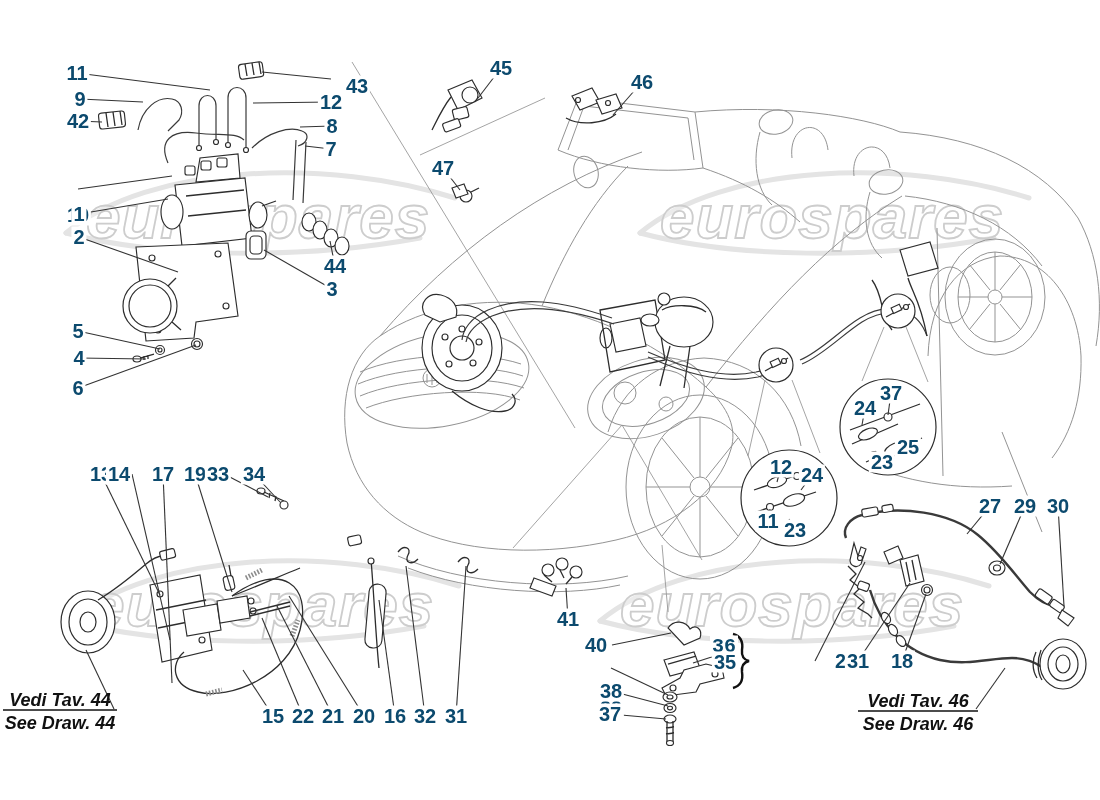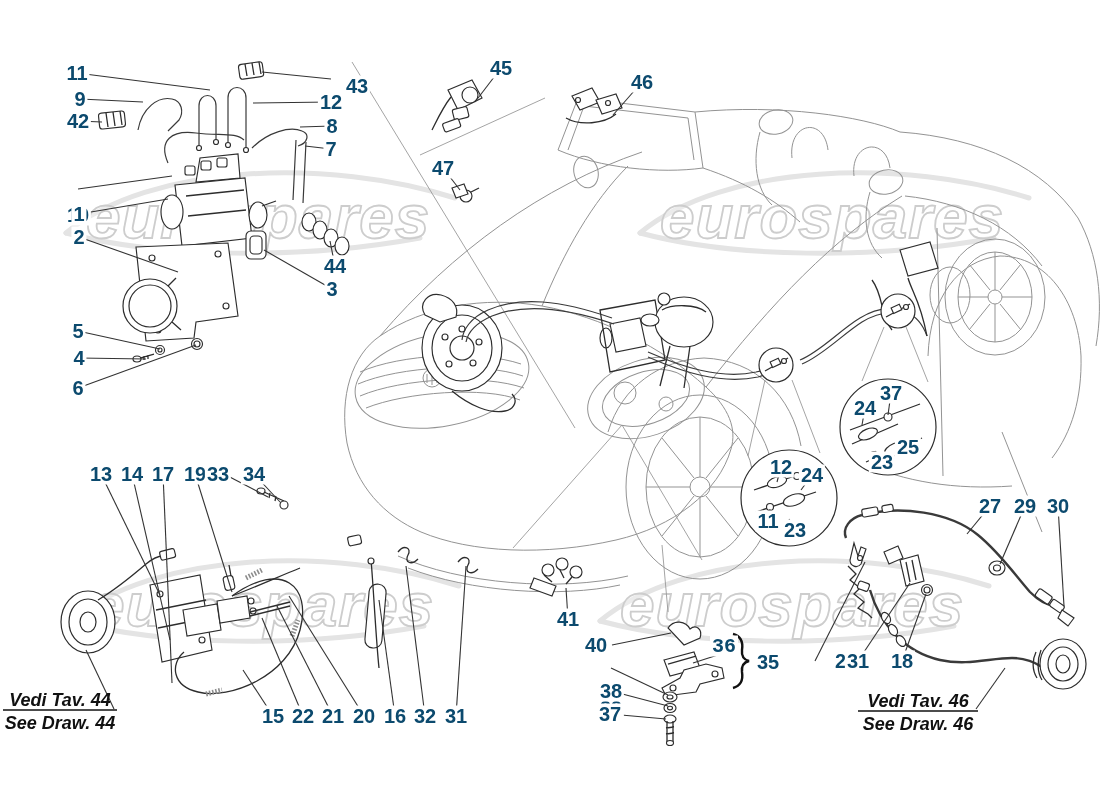--- a/index.html
+++ b/index.html
@@ -450,42 +450,42 @@
       <div class="part-label" style="left: 331px; top: 86px; margin-left: 26px;">43</div>
       <div class="part-label" style="left: 331px; top: 102px;">12</div>
       <div class="part-label" style="left: 332px; top: 126px;">8</div>
       <div class="part-label" style="left: 331px; top: 149px;">7</div>
       <div class="part-label" style="left: 335px; top: 266px;">44</div>
       <div class="part-label" style="left: 332px; top: 289px;">3</div>
       <div class="part-label" style="left: 78px; top: 331px;">5</div>
       <div class="part-label" style="left: 79px; top: 358px;">4</div>
       <div class="part-label" style="left: 78px; top: 388px;">6</div>
       <div class="part-label" style="left: 101px; top: 474px;">13</div>
-      <div class="part-label" style="left: 132px; top: 474px;">14</div>
+      <div class="part-label" style="left: 119px; top: 474px;">14</div>
       <div class="part-label" style="left: 163px; top: 474px;">17</div>
       <div class="part-label" style="left: 195px; top: 474px;">19</div>
       <div class="part-label" style="left: 218px; top: 474px;">33</div>
       <div class="part-label" style="left: 254px; top: 474px;">34</div>
       <div class="part-label" style="left: 273px; top: 716px;">15</div>
       <div class="part-label" style="left: 303px; top: 716px;">22</div>
       <div class="part-label" style="left: 333px; top: 716px;">21</div>
       <div class="part-label" style="left: 364px; top: 716px;">20</div>
       <div class="part-label" style="left: 395px; top: 716px;">16</div>
       <div class="part-label" style="left: 425px; top: 716px;">32</div>
       <div class="part-label" style="left: 456px; top: 716px;">31</div>
       <div class="part-label" style="left: 501px; top: 68px;">45</div>
       <div class="part-label" style="left: 642px; top: 82px; text-align: center;">46</div>
       <div class="part-label" style="left: 443px; top: 168px;">47</div>
       <div class="part-label" style="left: 568px; top: 619px;">41</div>
       <div class="part-label" style="left: 596px; top: 645px;">40</div>
       <div class="part-label" style="left: 611px; top: 708px;">39</div>
       <div class="part-label" style="left: 611px; top: 691px;">38</div>
       <div class="part-label" style="left: 610px; top: 714px;">37</div>
       <div class="part-label" style="left: 724px; top: 646px; font-family: Liberation Mono, monospace;">36</div>
-      <div class="part-label" style="left: 768px; top: 662px;">35</div>
+      <div class="part-label" style="left: 725px; top: 662px;">35</div>
       <div class="part-label" style="left: 846px; top: 661px;">28</div>
       <div class="part-label" style="left: 858px; top: 661px;">31</div>
       <div class="part-label" style="left: 902px; top: 661px;">18</div>
       <div class="part-label" style="left: 990px; top: 506px;">27</div>
       <div class="part-label" style="left: 1025px; top: 506px;">29</div>
       <div class="part-label" style="left: 1058px; top: 506px;">30</div>
       <div class="part-label" style="left: 891px; top: 393px;">37</div>
       <div class="part-label" style="left: 865px; top: 408px;">24</div>
       <div class="part-label" style="left: 908px; top: 447px;">25</div>
       <div class="part-label" style="left: 882px; top: 462px;">23</div>

